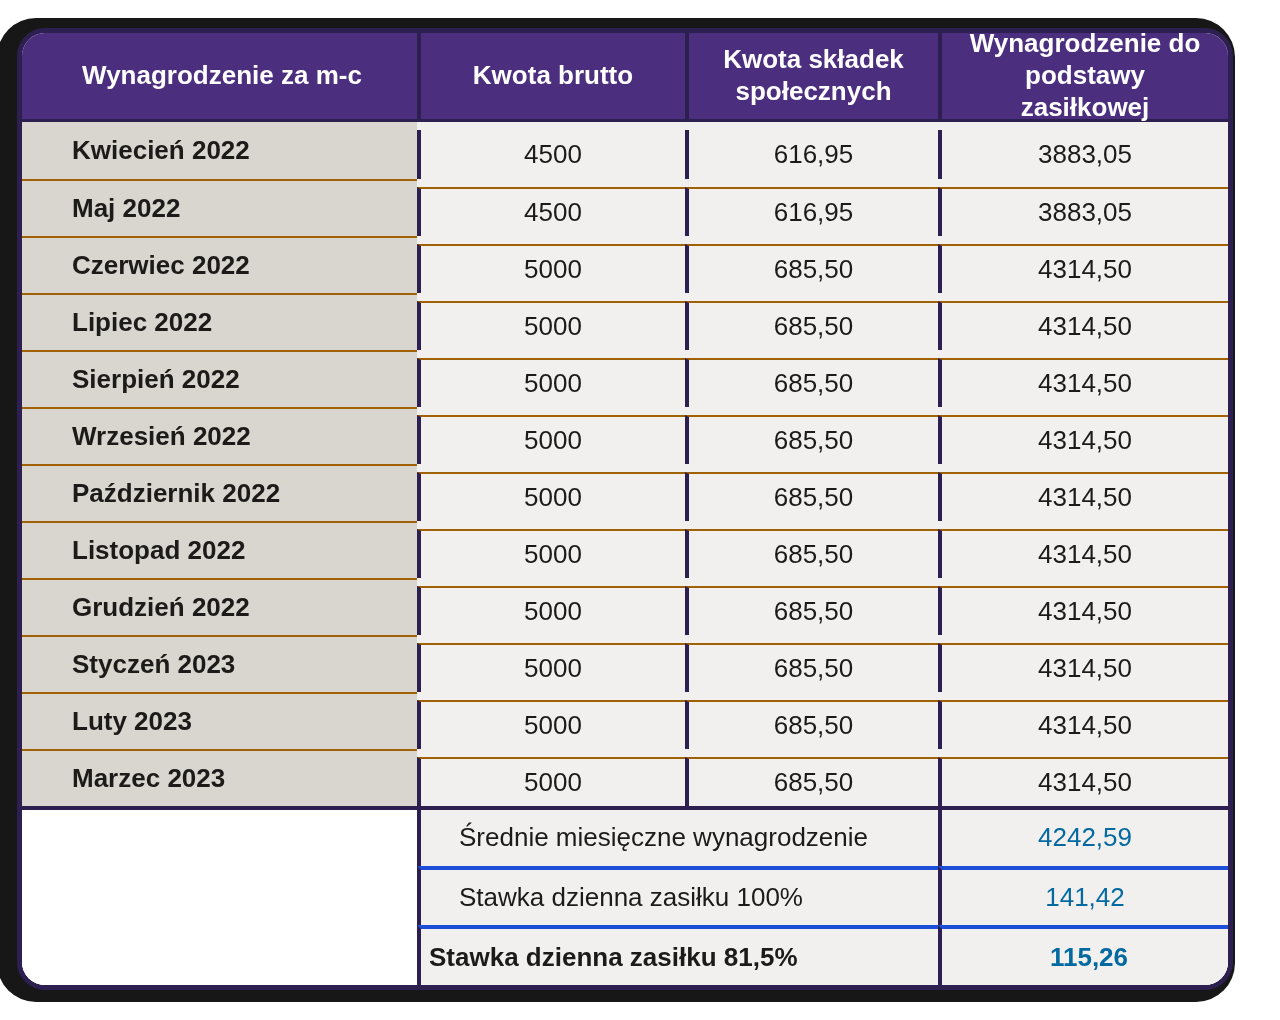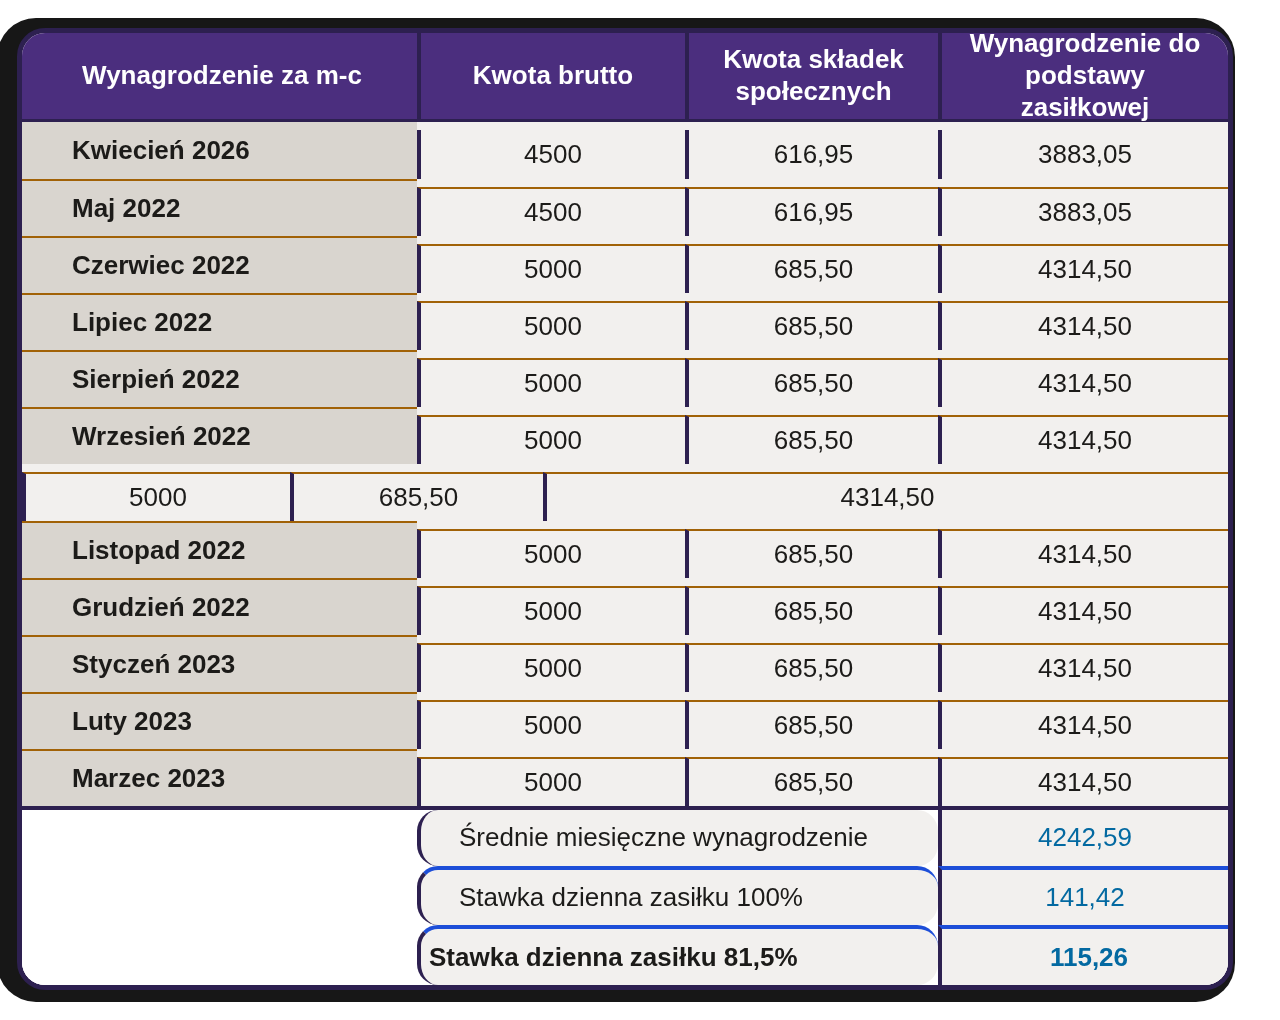--- a/index.html
+++ b/index.html
@@ -109,21 +109,20 @@
     width: 521px;
     flex: 0 0 521px;
     background: #f2f0ee;
     display: flex;
     align-items: center;
     padding-left: 38px;
     box-sizing: border-box;
     font-size: 26px;
     color: #1c1b19;
     border-left: 4px solid #2d2050;
-    border-radius: 21px;
   }
   .f-value {
     flex: 1 1 auto;
     background: #f2f0ee;
     display: flex;
     align-items: center;
     justify-content: center;
     box-sizing: border-box;
     font-size: 26px;
     color: #0369a1;
@@ -142,21 +141,21 @@
 
     <div class="thead">
       <div class="th c1">Wynagrodzenie za m-c</div>
       <div class="th c2 vsep">Kwota brutto</div>
       <div class="th c3 vsep">Kwota składek społecznych</div>
       <div class="th c4 vsep">Wynagrodzenie do podstawy zasiłkowej</div>
     </div>
 
     <div class="tbody">
       <div class="row">
-        <div class="cell c1 month-cell">Kwiecień 2026</div>
+        <div class="cell c1 month-cell">Kwiecień 2022</div>
         <div class="cell c2 num-cell vsep">4500</div>
         <div class="cell c3 num-cell vsep">616,95</div>
         <div class="cell c4 num-cell vsep">3883,05</div>
       </div>
       <div class="row">
         <div class="cell c1 month-cell">Maj 2022</div>
         <div class="cell c2 num-cell vsep">4500</div>
         <div class="cell c3 num-cell vsep">616,95</div>
         <div class="cell c4 num-cell vsep">3883,05</div>
       </div>
@@ -178,20 +177,21 @@
         <div class="cell c3 num-cell vsep">685,50</div>
         <div class="cell c4 num-cell vsep">4314,50</div>
       </div>
       <div class="row">
         <div class="cell c1 month-cell">Wrzesień 2022</div>
         <div class="cell c2 num-cell vsep">5000</div>
         <div class="cell c3 num-cell vsep">685,50</div>
         <div class="cell c4 num-cell vsep">4314,50</div>
       </div>
       <div class="row">
+        <div class="cell c1 month-cell">Październik 2022</div>
         <div class="cell c2 num-cell vsep">5000</div>
         <div class="cell c3 num-cell vsep">685,50</div>
         <div class="cell c4 num-cell vsep">4314,50</div>
       </div>
       <div class="row">
         <div class="cell c1 month-cell">Listopad 2022</div>
         <div class="cell c2 num-cell vsep">5000</div>
         <div class="cell c3 num-cell vsep">685,50</div>
         <div class="cell c4 num-cell vsep">4314,50</div>
       </div>

